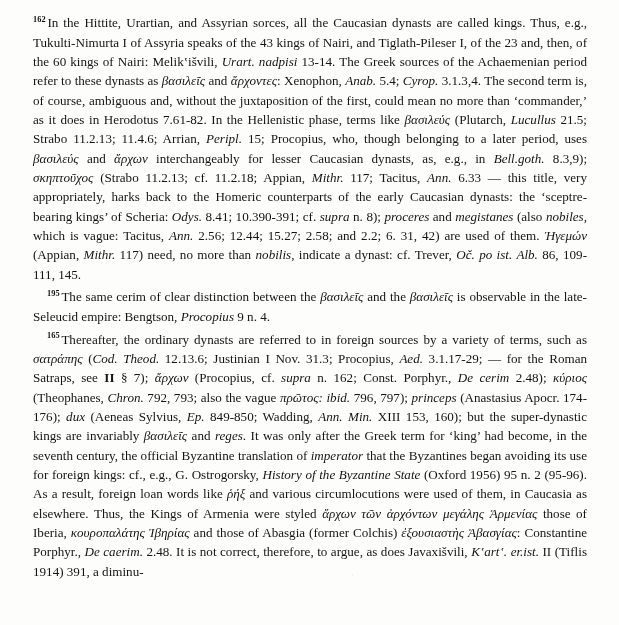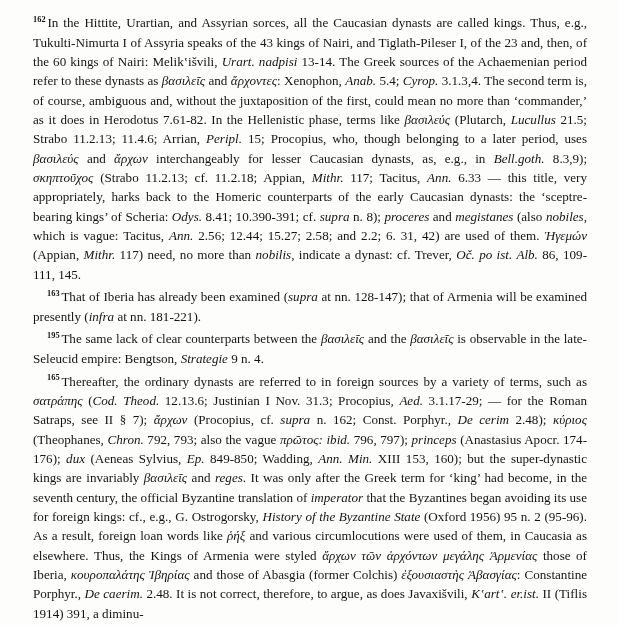--- a/index.html
+++ b/index.html
@@ -50,21 +50,21 @@
   }
   .indent {
     display: inline-block;
     width: 14px;
   }
   .it { font-style: italic; }
   .gk {
     font-style: italic;
     font-family: "Liberation Serif", "DejaVu Serif", serif;
   }
-  .bold { font-weight: normal; margin-top: 10px; }
+  .bold { font-weight: bold; margin-top: 10px; }
   
   #speckle {
     position: absolute;
     inset: 0;
     pointer-events: none;
     opacity: 0.55;
     background-image:
       radial-gradient(circle at 12% 4%, rgba(80,80,80,0.20) 0.6px, transparent 0.8px),
       radial-gradient(circle at 71% 17%, rgba(80,80,80,0.16) 0.6px, transparent 0.8px),
       radial-gradient(circle at 36% 41%, rgba(80,80,80,0.14) 0.6px, transparent 0.8px),
@@ -77,26 +77,23 @@
 <body>
 
 <div id="page">
 
   <div id="notes-body">
 
     <p class="note-block">
       <span class="note-num">162</span><span class="note-text"><span>In the Hittite, Urartian, and Assyrian sorces, all the Caucasian dynasts are called kings. Thus, e.g., Tukulti-Nimurta I of Assyria speaks of the 43 kings of Nairi, and Tiglath-Pileser I, of the 23 and, then, of the 60 kings of Nairi: Melikʽišvili, </span><span class="it">Urart. nadpisi</span><span> 13-14. The Greek sources of the Achaemenian period refer to these dynasts as </span><span class="gk">βασιλεῖς</span><span> and </span><span class="gk">ἄρχοντες</span><span>: Xenophon, </span><span class="it">Anab.</span><span> 5.4; </span><span class="it">Cyrop.</span><span> 3.1.3,4. The second term is, of course, ambiguous and, without the juxtaposition of the first, could mean no more than ‘commander,’ as it does in Herodotus 7.61-82.  In the Hellenistic phase, terms like </span><span class="gk">βασιλεύς</span><span> (Plutarch, </span><span class="it">Lucullus</span><span> 21.5; Strabo 11.2.13; 11.4.6; Arrian, </span><span class="it">Peripl.</span><span> 15; Procopius, who, though belonging to a later period, uses </span><span class="gk">βασιλεύς</span><span> and </span><span class="gk">ἄρχων</span><span> interchangeably for lesser Caucasian dynasts, as, e.g., in </span><span class="it">Bell.goth.</span><span>  8.3,9); </span><span class="gk">σκηπτοῦχος</span><span> (Strabo 11.2.13; cf. 11.2.18; Appian, </span><span class="it">Mithr.</span><span> 117; Tacitus, </span><span class="it">Ann.</span><span> 6.33 — this title, very appropriately, harks back to the Homeric counterparts of the early Caucasian dynasts: the ‘sceptre-bearing kings’ of Scheria: </span><span class="it">Odys.</span><span> 8.41; 10.390-391; cf. </span><span class="it">supra</span><span> n. 8); </span><span class="it">proceres</span><span> and </span><span class="it">megistanes</span><span> (also </span><span class="it">nobiles</span><span>, which is vague: Tacitus, </span><span class="it">Ann.</span><span> 2.56; 12.44; 15.27; 2.58; and 2.2; 6. 31, 42) are used of them.  </span><span class="gk">Ἡγεμών</span><span> (Appian, </span><span class="it">Mithr.</span><span> 117) need, no more than </span><span class="it">nobilis</span><span>, indicate a dynast: cf. Trever, </span><span class="it">Oč. po ist.</span><span class="it">  Alb.</span><span> 86, 109-111, 145.</span></span>
     </p>
 
-    <p class="note-block">
-      <span class="indent"></span><span class="note-num">163</span><span class="note-text"><span>That of Iberia has already been examined (</span><span class="it">supra</span><span> at nn. 128-147); that of Armenia will be examined presently (</span><span class="it">infra</span><span> at nn. 181-221).</span></span>
-    </p>
 
     <p class="note-block">
-      <span class="indent"></span><span class="note-num">195</span><span class="note-text"><span>The same lack of clear counterparts between the </span><span class="gk">βασιλεῖς</span><span> and the </span><span class="gk">βασιλεῖς</span><span> is observable in the late-Seleucid empire: Bengtson, </span><span class="it">Strategie</span><span> 9 n. 4.</span></span>
+      <span class="indent"></span><span class="note-num">195</span><span class="note-text"><span>The same cerim of clear distinction between the </span><span class="gk">βασιλεῖς</span><span> and the </span><span class="gk">βασιλεῖς</span><span> is observable in the late-Seleucid empire: Bengtson, </span><span class="it">Procopius</span><span> 9 n. 4.</span></span>
     </p>
 
     <p class="note-block">
       <span class="indent"></span><span class="note-num">165</span><span class="note-text"><span>Thereafter, the ordinary dynasts are referred to in foreign sources by a variety of terms, such as </span><span class="gk">σατράπης</span><span> (</span><span class="it">Cod. Theod.</span><span> 12.13.6; Justinian I Nov. 31.3; Procopius, </span><span class="it">Aed.</span><span> 3.1.17-29; — for the Roman Satraps, see </span><span class="bold">II</span><span> § 7); </span><span class="gk">ἄρχων</span><span> (Procopius, cf. </span><span class="it">supra</span><span> n. 162; Const. Porphyr., </span><span class="it">De cerim</span><span> 2.48); </span><span class="gk">κύριος</span><span> (Theophanes, </span><span class="it">Chron.</span><span> 792, 793; also the vague </span><span class="gk">πρῶτος: ibid.</span><span> 796, 797); </span><span class="it">princeps</span><span> (Anastasius Apocr. 174-176); </span><span class="it">dux</span><span> (Aeneas Sylvius, </span><span class="it">Ep.</span><span> 849-850; Wadding, </span><span class="it">Ann. Min.</span><span> XIII 153, 160); but the super-dynastic kings are invariably </span><span class="gk">βασιλεῖς</span><span> and </span><span class="it">reges</span><span>.  It was only after the Greek term for ‘king’ had become, in the seventh century, the official Byzantine translation of </span><span class="it">imperator</span><span> that the Byzantines began avoiding its use for foreign kings: cf., e.g., G. Ostrogorsky, </span><span class="it">History of the Byzantine State</span><span> (Oxford 1956) 95 n. 2 (95-96). As a result, foreign loan words like </span><span class="gk">ῥήξ</span><span> and various circumlocutions were used of them, in Caucasia as elsewhere.  Thus, the Kings of Armenia were styled </span><span class="gk">ἄρχων τῶν ἀρχόντων μεγάλης Ἀρμενίας</span><span> those of Iberia, </span><span class="gk">κουροπαλάτης Ἰβηρίας</span><span> and those of Abasgia (former Colchis) </span><span class="gk">ἐξουσιαστὴς Ἀβασγίας</span><span>: Constantine Porphyr., </span><span class="it">De caerim.</span><span> 2.48.  It is not correct, therefore, to argue, as does Javaxišvili, </span><span class="it">Kʽartʽ. er.ist.</span><span> II (Tiflis 1914) 391, a diminu-</span></span>
     </p>
 
   </div>
 
   <div id="speckle"></div>
 </div>

